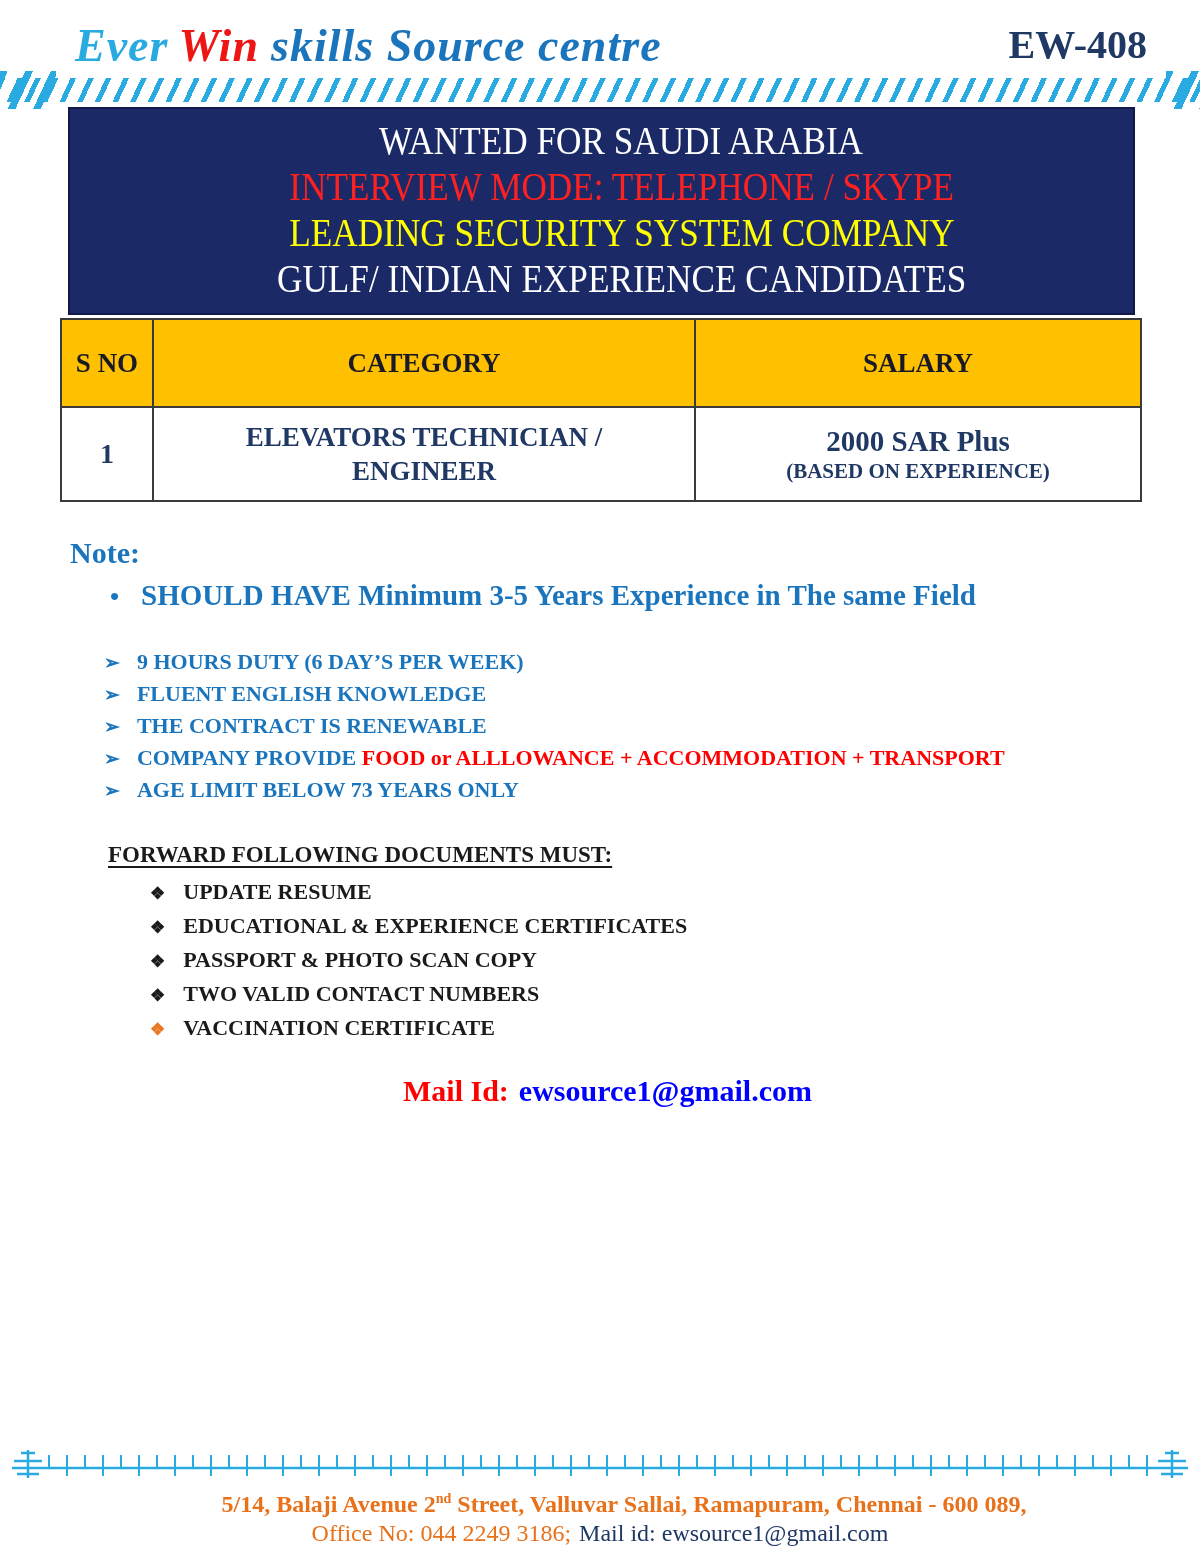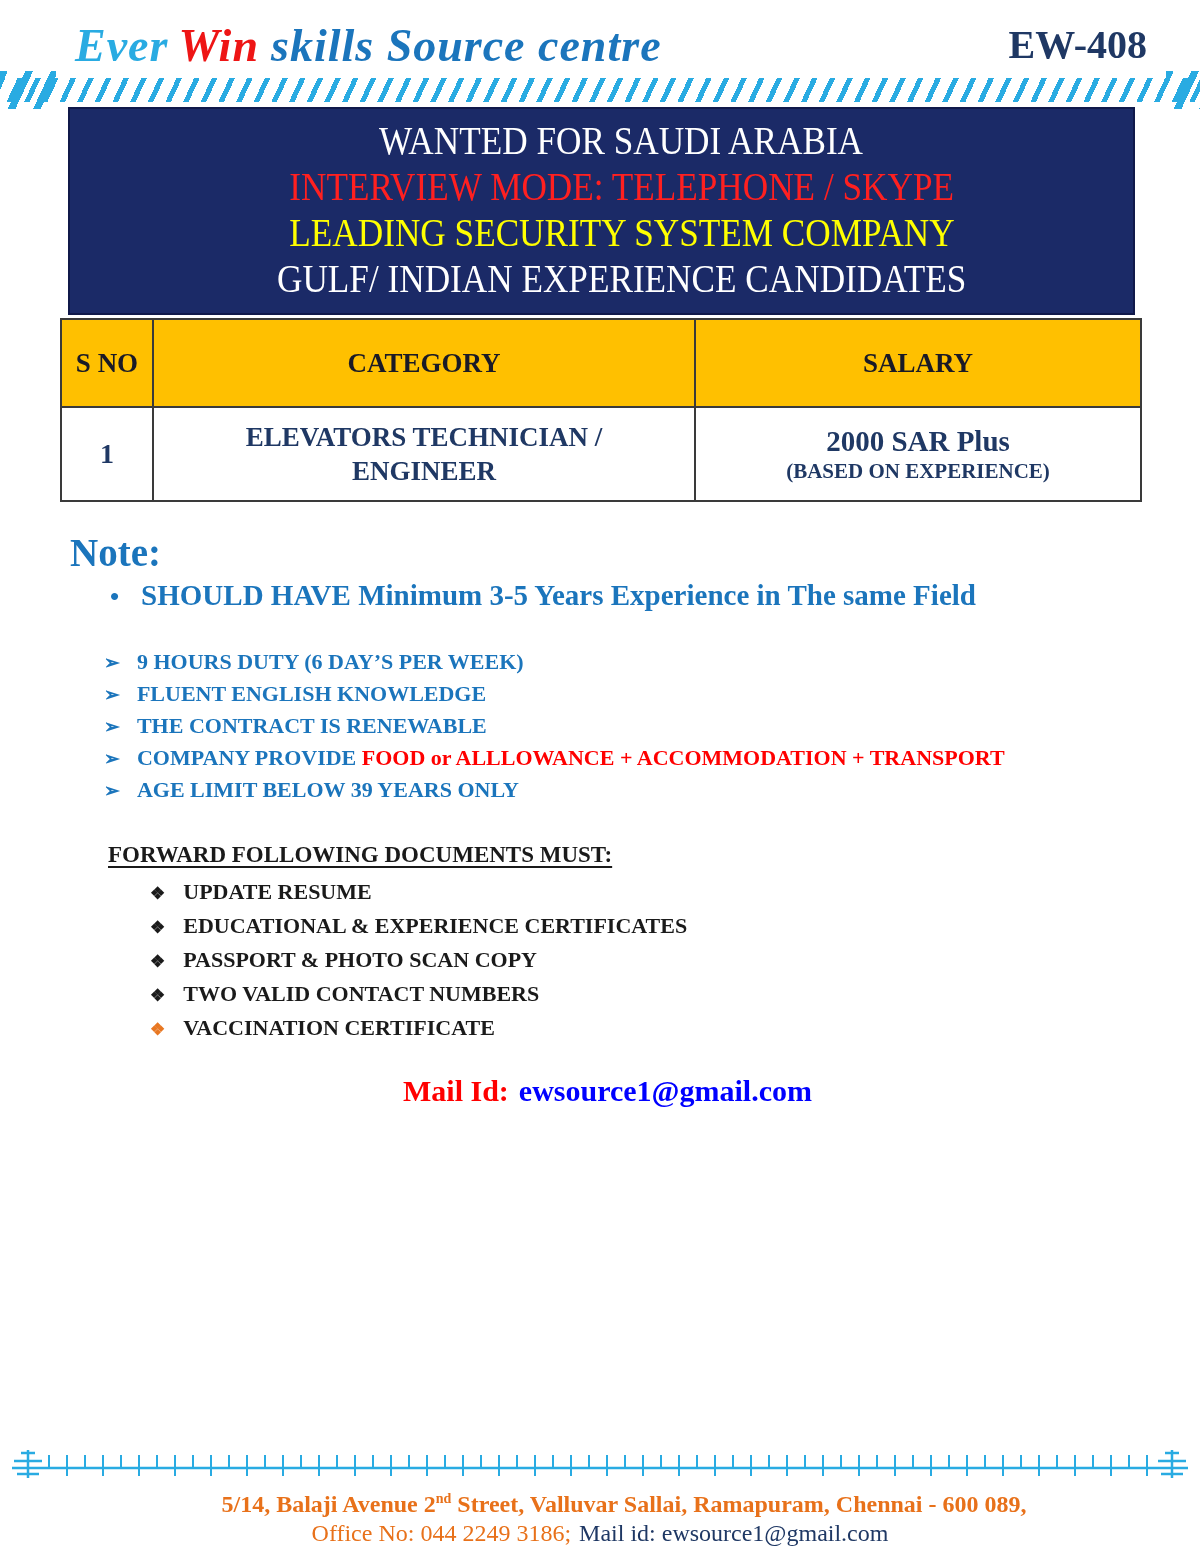--- a/index.html
+++ b/index.html
@@ -55,21 +55,21 @@
   .col-cat { width:542px; }
   .col-sal { width:446px; }
   .cell-sno { font-size:28px; }
   .cell-cat { font-size:27px; line-height:34px; }
   .cat-text { display:inline-block; max-width:430px; }
   .sal-main { font-size:29px; line-height:34px; }
   .sal-sub { font-size:21px; line-height:26px; }
 
   
   .note { position:absolute; top:536px; left:70px; right:55px; }
-  .note-heading { color:#1B75BC; font-weight:bold; font-size:39px; line-height:34px; }
+  .note-heading { color:#1B75BC; font-weight:bold; font-size:30px; line-height:34px; }
   .note-main { margin:8px 0 0 40px; display:flex; gap:22px; align-items:baseline;
                color:#1B75BC; font-weight:bold; font-size:29px; line-height:34px; }
   .dot-bullet { font-size:26px; }
   .arrow-list { margin:32px 0 0 34px; }
   .arrow-item { display:flex; gap:17px; align-items:baseline;
                 color:#1B75BC; font-weight:bold; font-size:22px; line-height:31px; white-space:nowrap; }
   .arrow-glyph { font-size:19px; color:#1B75BC; }
   .red-seg { color:#FF0000; }
 
   
@@ -160,21 +160,21 @@
       <div class="arrow-item">
         <span class="arrow-glyph">➢</span>
         <span>THE CONTRACT IS RENEWABLE</span>
       </div>
       <div class="arrow-item">
         <span class="arrow-glyph">➢</span>
         <span><span>COMPANY PROVIDE</span> <span class="red-seg" style="color: rgb(255, 0, 0);">FOOD or ALLLOWANCE + ACCOMMODATION + TRANSPORT</span></span>
       </div>
       <div class="arrow-item">
         <span class="arrow-glyph">➢</span>
-        <span>AGE LIMIT BELOW 39 YEARS ONLY</span>
+        <span>AGE LIMIT BELOW 73 YEARS ONLY</span>
       </div>
     </div>
 
     <div class="docs-heading">FORWARD FOLLOWING DOCUMENTS MUST:</div>
     <div class="docs-list">
       <div class="doc-item">
         <span class="diamond-glyph" style="color: rgb(26, 26, 26);">❖</span>
         <span>UPDATE RESUME</span>
       </div>
       <div class="doc-item">

